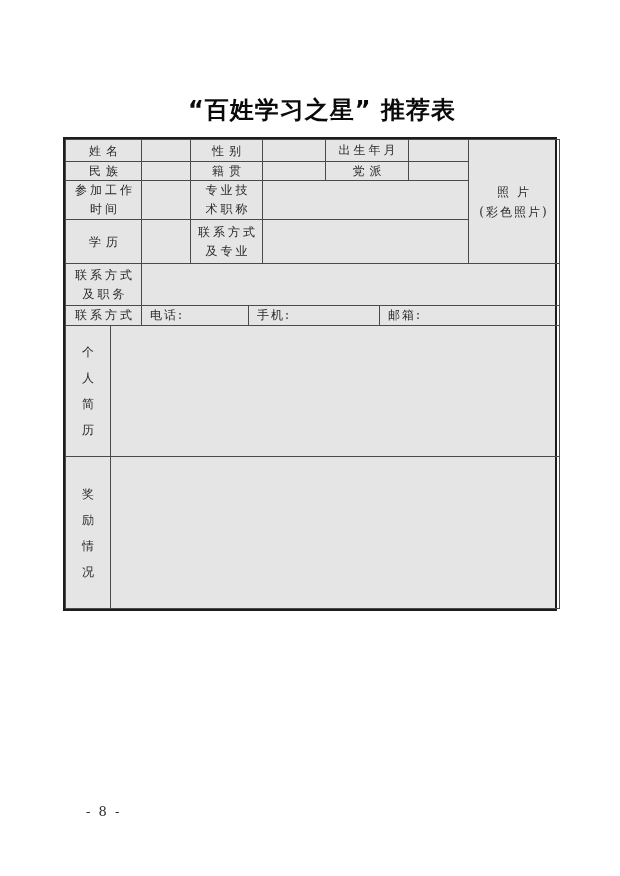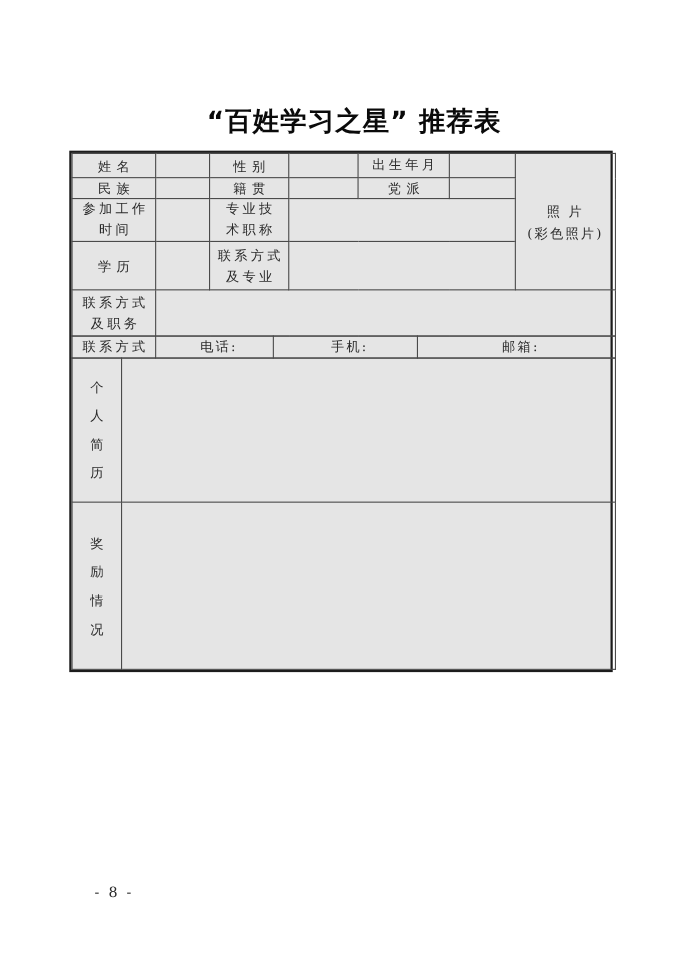--- a/index.html
+++ b/index.html
@@ -61,21 +61,21 @@
   .h-r4 td { height: 44px; }
   .h-r5 td { height: 42px; }
   .h-r6 td { height: 20px; margin-left: 32px; }
   .h-r7 td { height: 131px; }
   .h-r8 td { height: 132px; }
   .h-r9 td { height: 152px; }
 
   .photo-cell div { line-height: 20px; letter-spacing: 2px; }
 
   .contact-val {
-    text-align: center;
+    text-align: left;
     padding-left: 8px;
     letter-spacing: 2px;
   }
 
   .vlabel div { letter-spacing: 4px; text-indent: 4px; }
   .vlabel-resume div { line-height: 26px; }
   .vlabel-study div  { line-height: 23px; }
   .vlabel-award div  { line-height: 26px; }
 
   .page-number {

